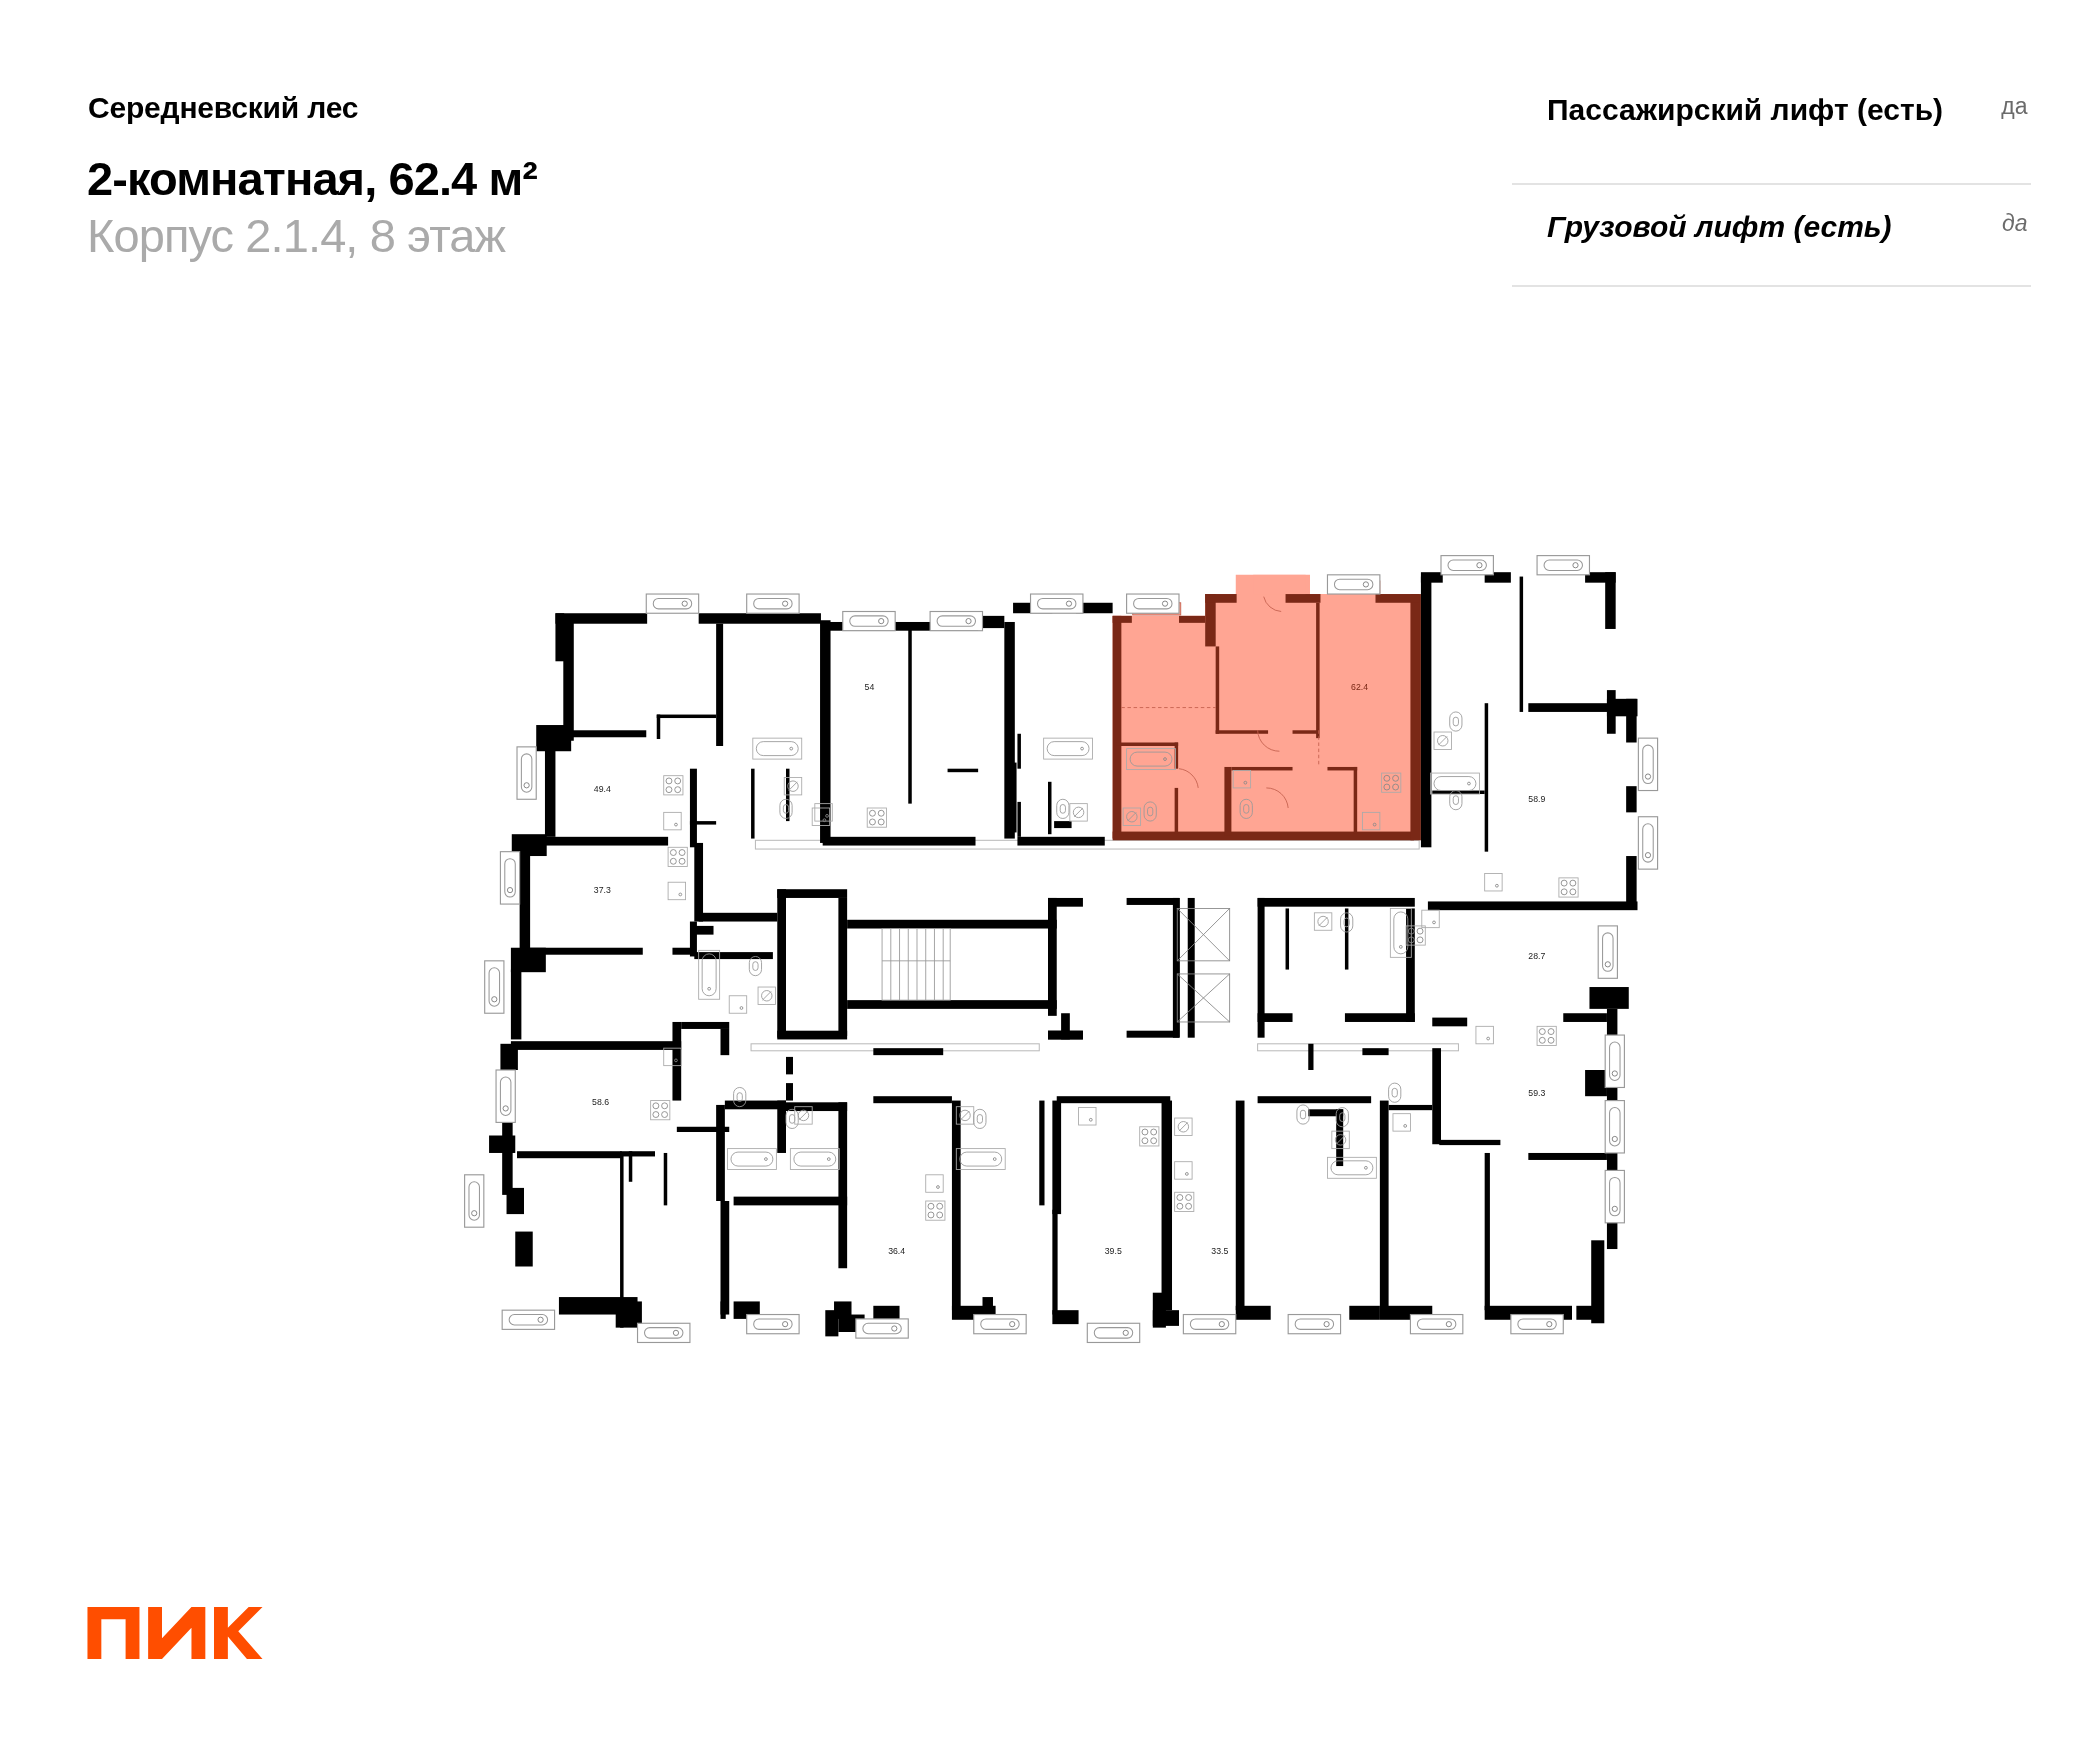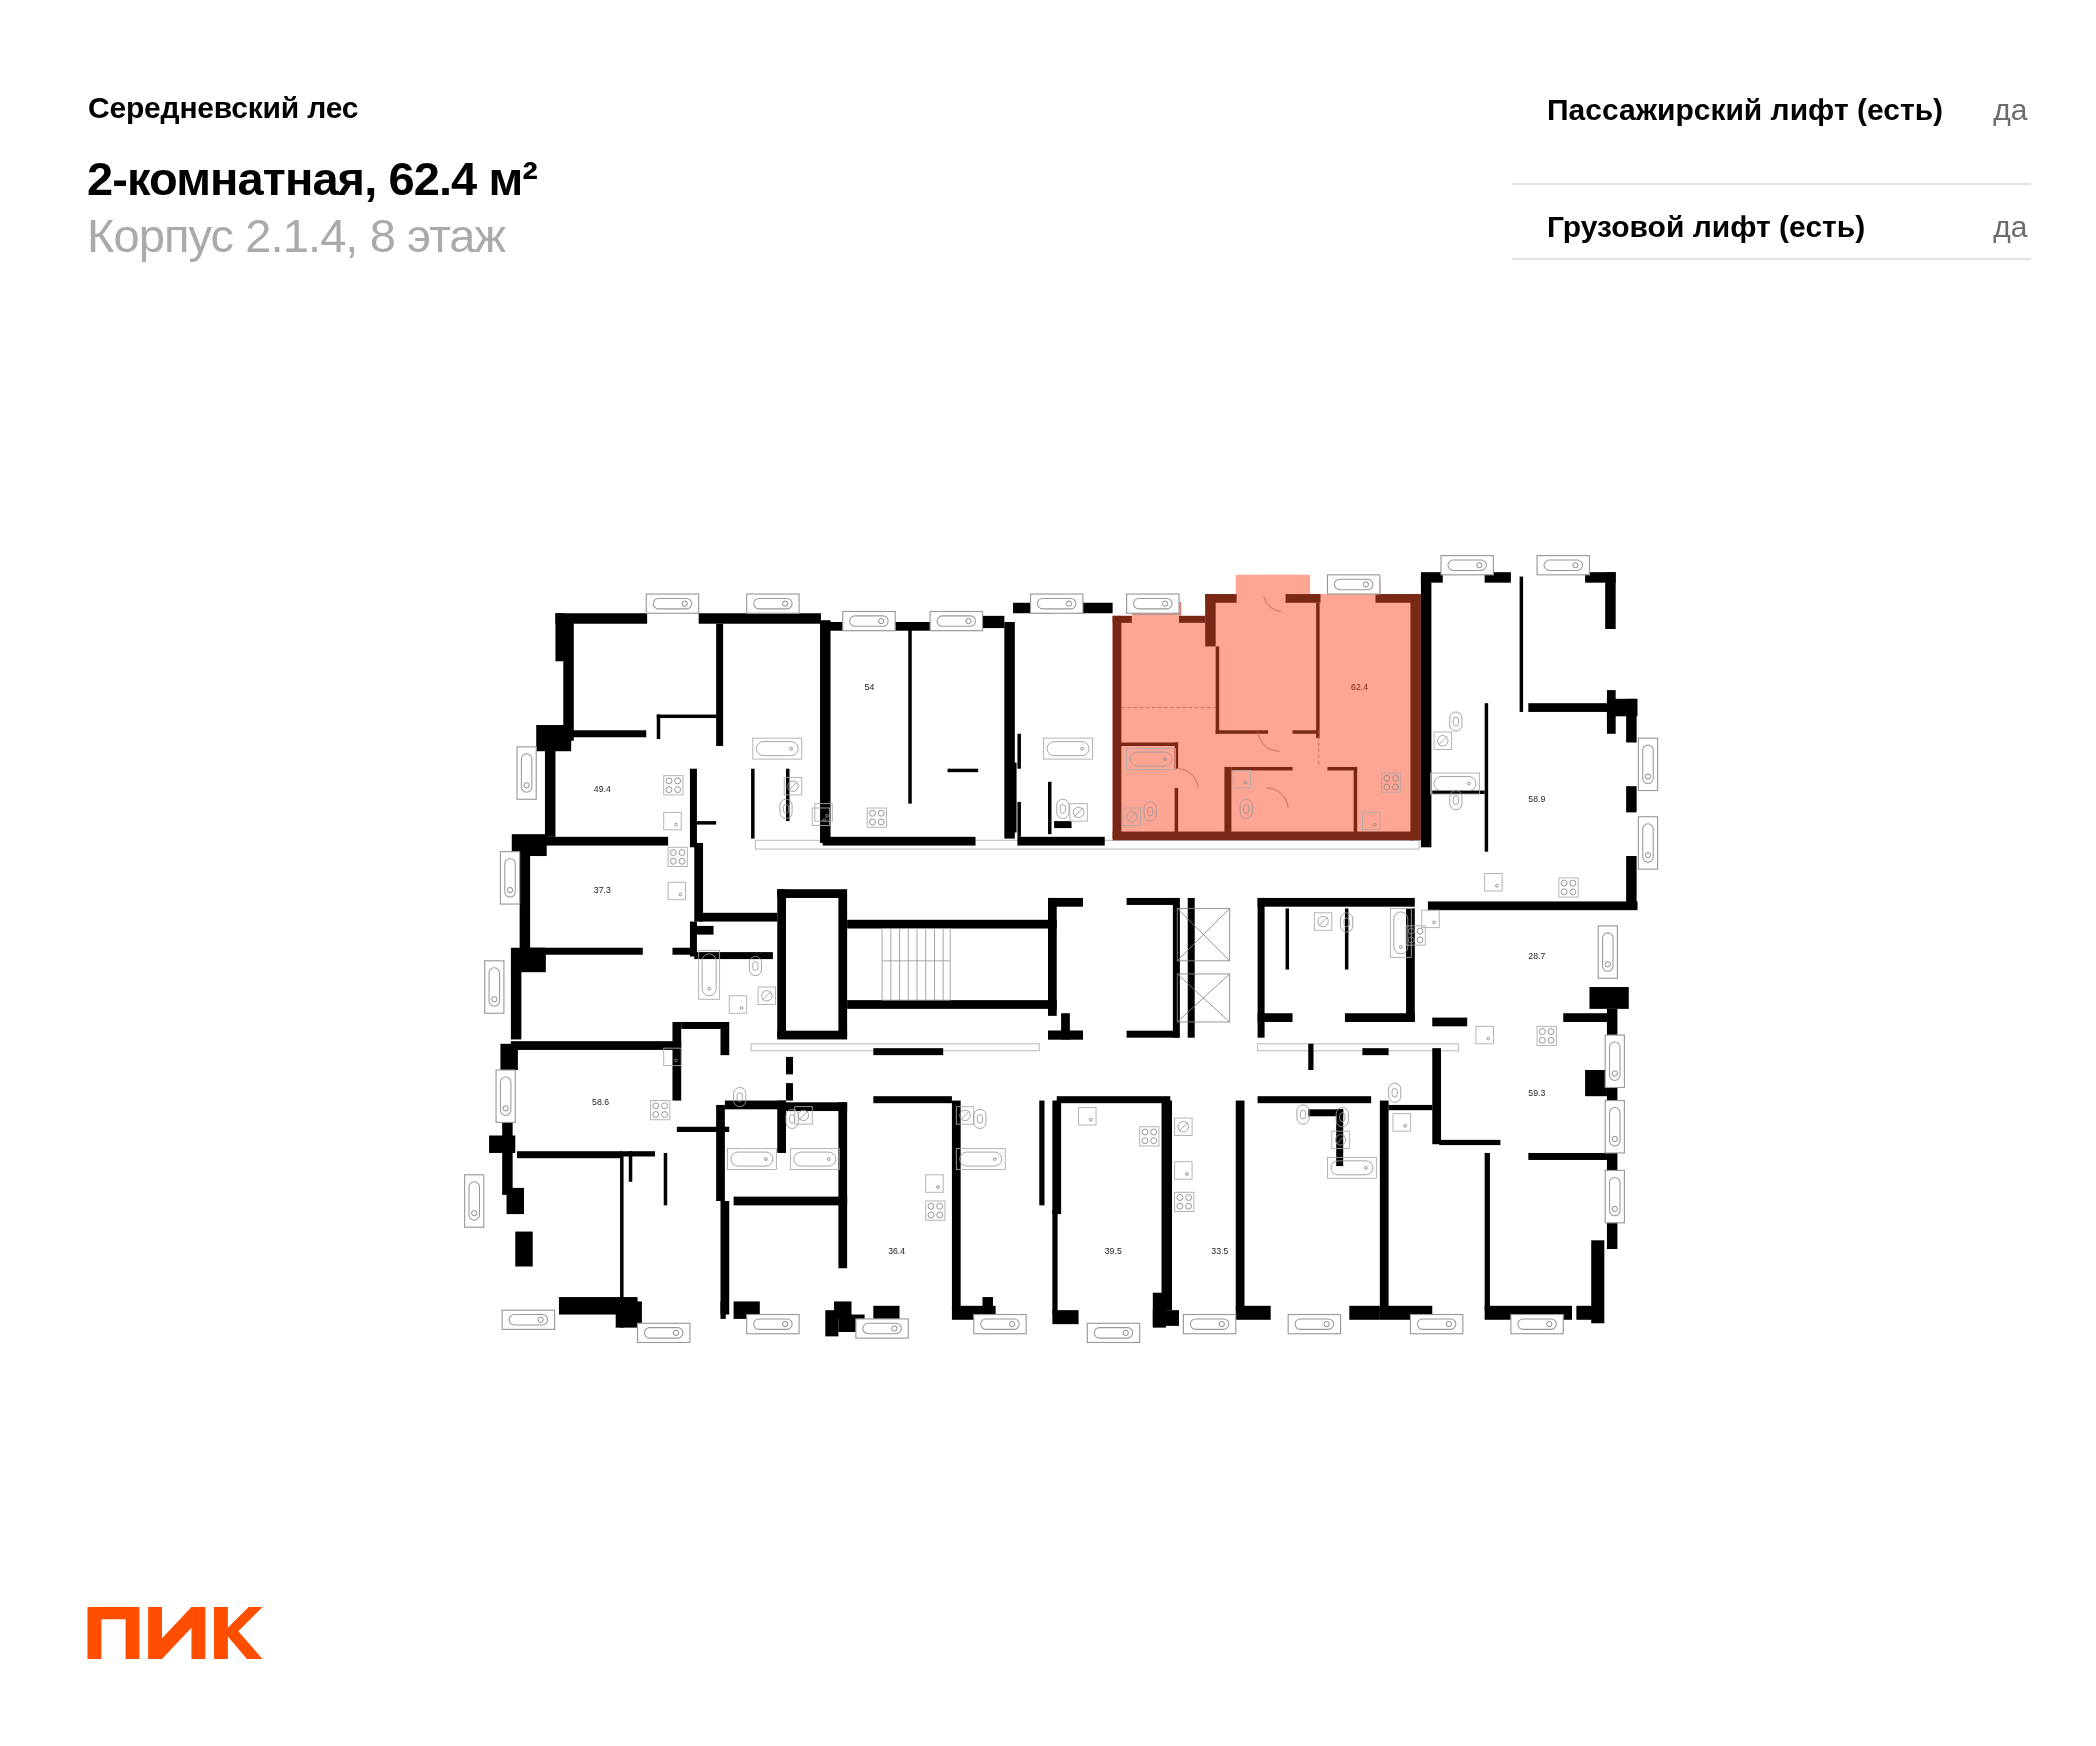--- a/index.html
+++ b/index.html
@@ -2,24 +2,24 @@
 <html style="font-size:14px"><head>
 <meta charset="utf-8">
 <style>
   html, body { margin:0; padding:0; background:#ffffff; }
   body { width:2096px; height:1747px; position:relative; overflow:hidden; font-family:"Liberation Sans", sans-serif; color:#000; }
   .project-name { position:absolute; left:88px; top:91px; font-size:30px; font-weight:700; letter-spacing:-0.2px; }
   .apt-title { position:absolute; left:87px; top:153px; font-size:47px; font-weight:700; letter-spacing:-0.9px; line-height:52px; }
   .apt-sub { position:absolute; left:87px; top:210px; font-size:47px; font-weight:400; color:#AAAAAA; letter-spacing:-0.9px; line-height:52px;text-align:right; }
   .info-panel { position:absolute; left:1512px; top:84px; width:519px; }
   .info-row { height:101px; border-bottom:2.6px solid #E3E3E3; position:relative; box-sizing:border-box; }
-  .info-row + .info-row { height:75px; }
+  .info-row + .info-row { height:102px;font-style:italic; }
   .info-label { position:absolute; left:0; top:8.7px; font-size:30px; font-weight:700;margin-left:35px; }
   .info-row + .info-row .info-label { top:24.5px; }
-  .info-value { position:absolute; right:3.5px; top:8.7px; font-size:30px; color:#6B6B6B; }
+  .info-value { position:absolute; right:3.5px; top:8.7px; font-size:23px; color:#6B6B6B; }
   .info-row + .info-row .info-value { top:24.5px; }
   .plan { position:absolute; left:0; top:0; width:2096px; height:1747px; }
   .logo { position:absolute; left:87px; top:1607px; width:176px; height:52px; }
   .apt-label { font-family:"Liberation Sans", sans-serif; font-size:10px; fill:#222; }
 </style>
 </head>
 <body>
 
 <div class="project-name">Середневский лес</div>
 <div class="apt-title">2-комнатная, 62.4 м²</div>

